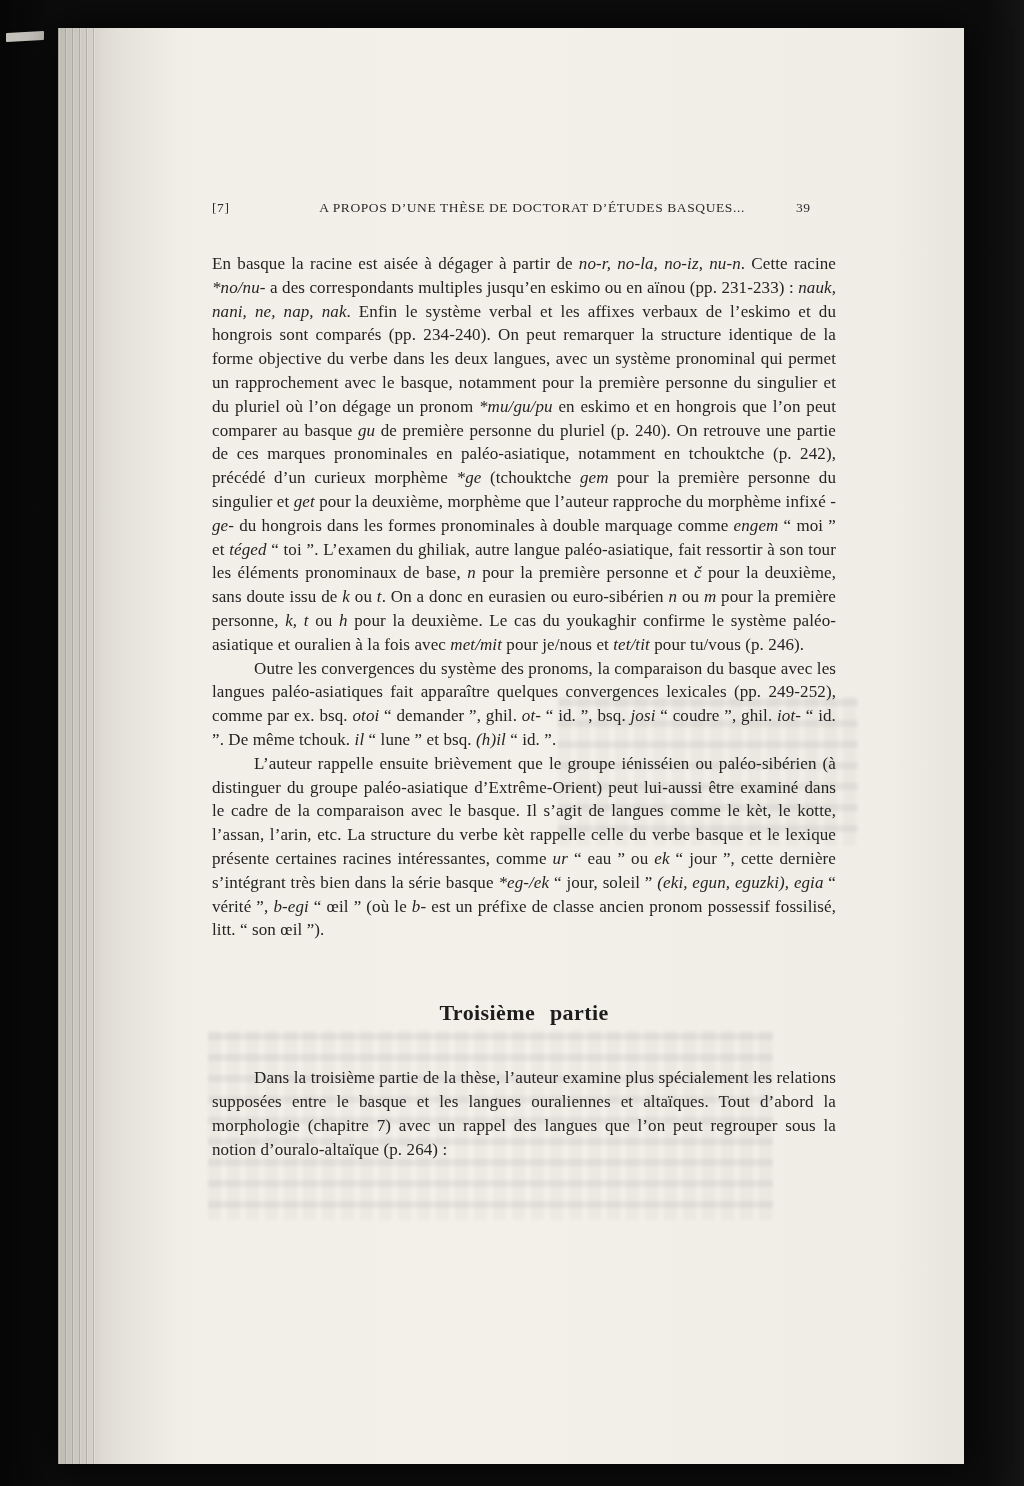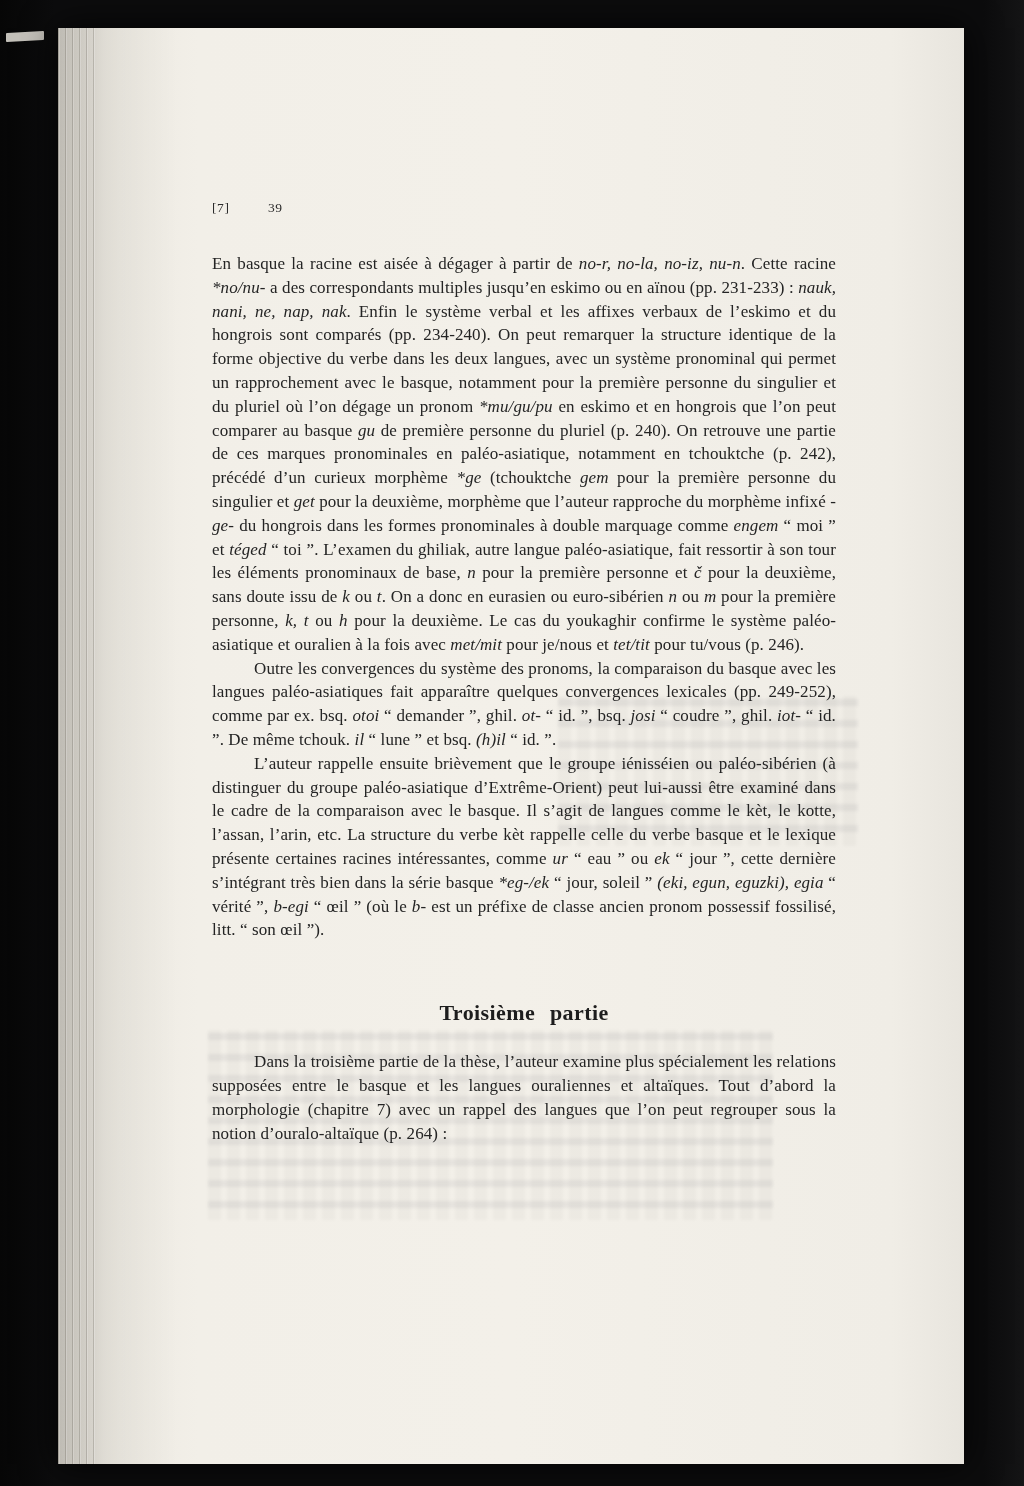--- a/index.html
+++ b/index.html
@@ -60,21 +60,21 @@
 
   .para{
     font-size:17px; line-height:23.8px; text-align:justify;
     letter-spacing:0.1px; color:#242424;
     hyphens:auto;
   }
   .para.indent{ text-indent:42px; }
   .para em{ font-style:italic; }
 
   .section-heading{
-    margin-top:58px; margin-bottom:24px;
+    margin-top:58px; margin-bottom:40px;
     font-size:22px; font-weight:bold; text-align:center;
     word-spacing:9px; letter-spacing:0.4px; color:#1d1d1d;
   }
 </style>
 </head>
 <body>
 
 <div class="scan">
 
   <div class="corner-tab"></div>
@@ -82,20 +82,21 @@
   <div class="page">
     <div class="page-edges"></div>
 
     <div class="ghost ghost-1"></div>
     <div class="ghost ghost-2"></div>
 
     <div class="content">
 
       <div class="page-header">
         <span class="ref">[7]</span>
+        <span class="title">A PROPOS D’UNE THÈSE DE DOCTORAT D’ÉTUDES BASQUES...</span>
         <span class="folio">39</span>
       </div>
 
       <p class="para"><span>En basque la racine est aisée à dégager à partir de </span><em>no-r, no-la, no-iz, nu-n</em><span>. Cette racine </span><em>*no/nu-</em><span> a des correspondants multiples jusqu’en eskimo ou en aïnou (pp. 231-233) : </span><em>nauk, nani, ne, nap, nak</em><span>. Enfin le système verbal et les affixes verbaux de l’eskimo et du hongrois sont comparés (pp. 234-240). On peut remarquer la structure identique de la forme objective du verbe dans les deux langues, avec un système pronominal qui permet un rapprochement avec le basque, notamment pour la première personne du singulier et du pluriel où l’on dégage un pronom </span><em>*mu/gu/pu</em><span> en eskimo et en hongrois que l’on peut comparer au basque </span><em>gu</em><span> de première personne du pluriel (p. 240). On retrouve une partie de ces marques pronominales en paléo-asiatique, notamment en tchouktche (p. 242), précédé d’un curieux morphème </span><em>*ge</em><span> (tchouktche </span><em>gem</em><span> pour la première personne du singulier et </span><em>get</em><span> pour la deuxième, morphème que l’auteur rapproche du morphème infixé </span><em>-ge-</em><span> du hongrois dans les formes pronominales à double marquage comme </span><em>engem</em><span> “ moi ” et </span><em>téged</em><span> “ toi ”. L’examen du ghiliak, autre langue paléo-asiatique, fait ressortir à son tour les éléments pronominaux de base, </span><em>n</em><span> pour la première personne et </span><em>č</em><span> pour la deuxième, sans doute issu de </span><em>k</em><span> ou </span><em>t</em><span>. On a donc en eurasien ou euro-sibérien </span><em>n</em><span> ou </span><em>m</em><span> pour la première personne, </span><em>k, t</em><span> ou </span><em>h</em><span> pour la deuxième. Le cas du youkaghir confirme le système paléo-asiatique et ouralien à la fois avec </span><em>met/mit</em><span> pour je/nous et </span><em>tet/tit</em><span> pour tu/vous (p. 246).</span></p>
 
       <p class="para indent"><span>Outre les convergences du système des pronoms, la comparaison du basque avec les langues paléo-asiatiques fait apparaître quelques convergences lexicales (pp. 249-252), comme par ex. bsq. </span><em>otoi</em><span> “ demander ”, ghil. </span><em>ot-</em><span> “ id. ”, bsq. </span><em>josi</em><span> “ coudre ”, ghil. </span><em>iot-</em><span> “ id. ”. De même tchouk. </span><em>il</em><span> “ lune ” et bsq. </span><em>(h)il</em><span> “ id. ”.</span></p>
 
       <p class="para indent"><span>L’auteur rappelle ensuite brièvement que le groupe iénisséien ou paléo-sibérien (à distinguer du groupe paléo-asiatique d’Extrême-Orient) peut lui-aussi être examiné dans le cadre de la comparaison avec le basque. Il s’agit de langues comme le kèt, le kotte, l’assan, l’arin, etc. La structure du verbe kèt rappelle celle du verbe basque et le lexique présente certaines racines intéressantes, comme </span><em>ur</em><span> “ eau ” ou </span><em>ek</em><span> “ jour ”, cette dernière s’intégrant très bien dans la série basque </span><em>*eg-/ek</em><span> “ jour, soleil ” </span><em>(eki, egun, eguzki), egia</em><span> “ vérité ”, </span><em>b-egi</em><span> “ œil ” (où le </span><em>b-</em><span> est un préfixe de classe ancien pronom possessif fossilisé, litt. “ son œil ”).</span></p>
 
       <h2 class="section-heading">Troisième partie</h2>

